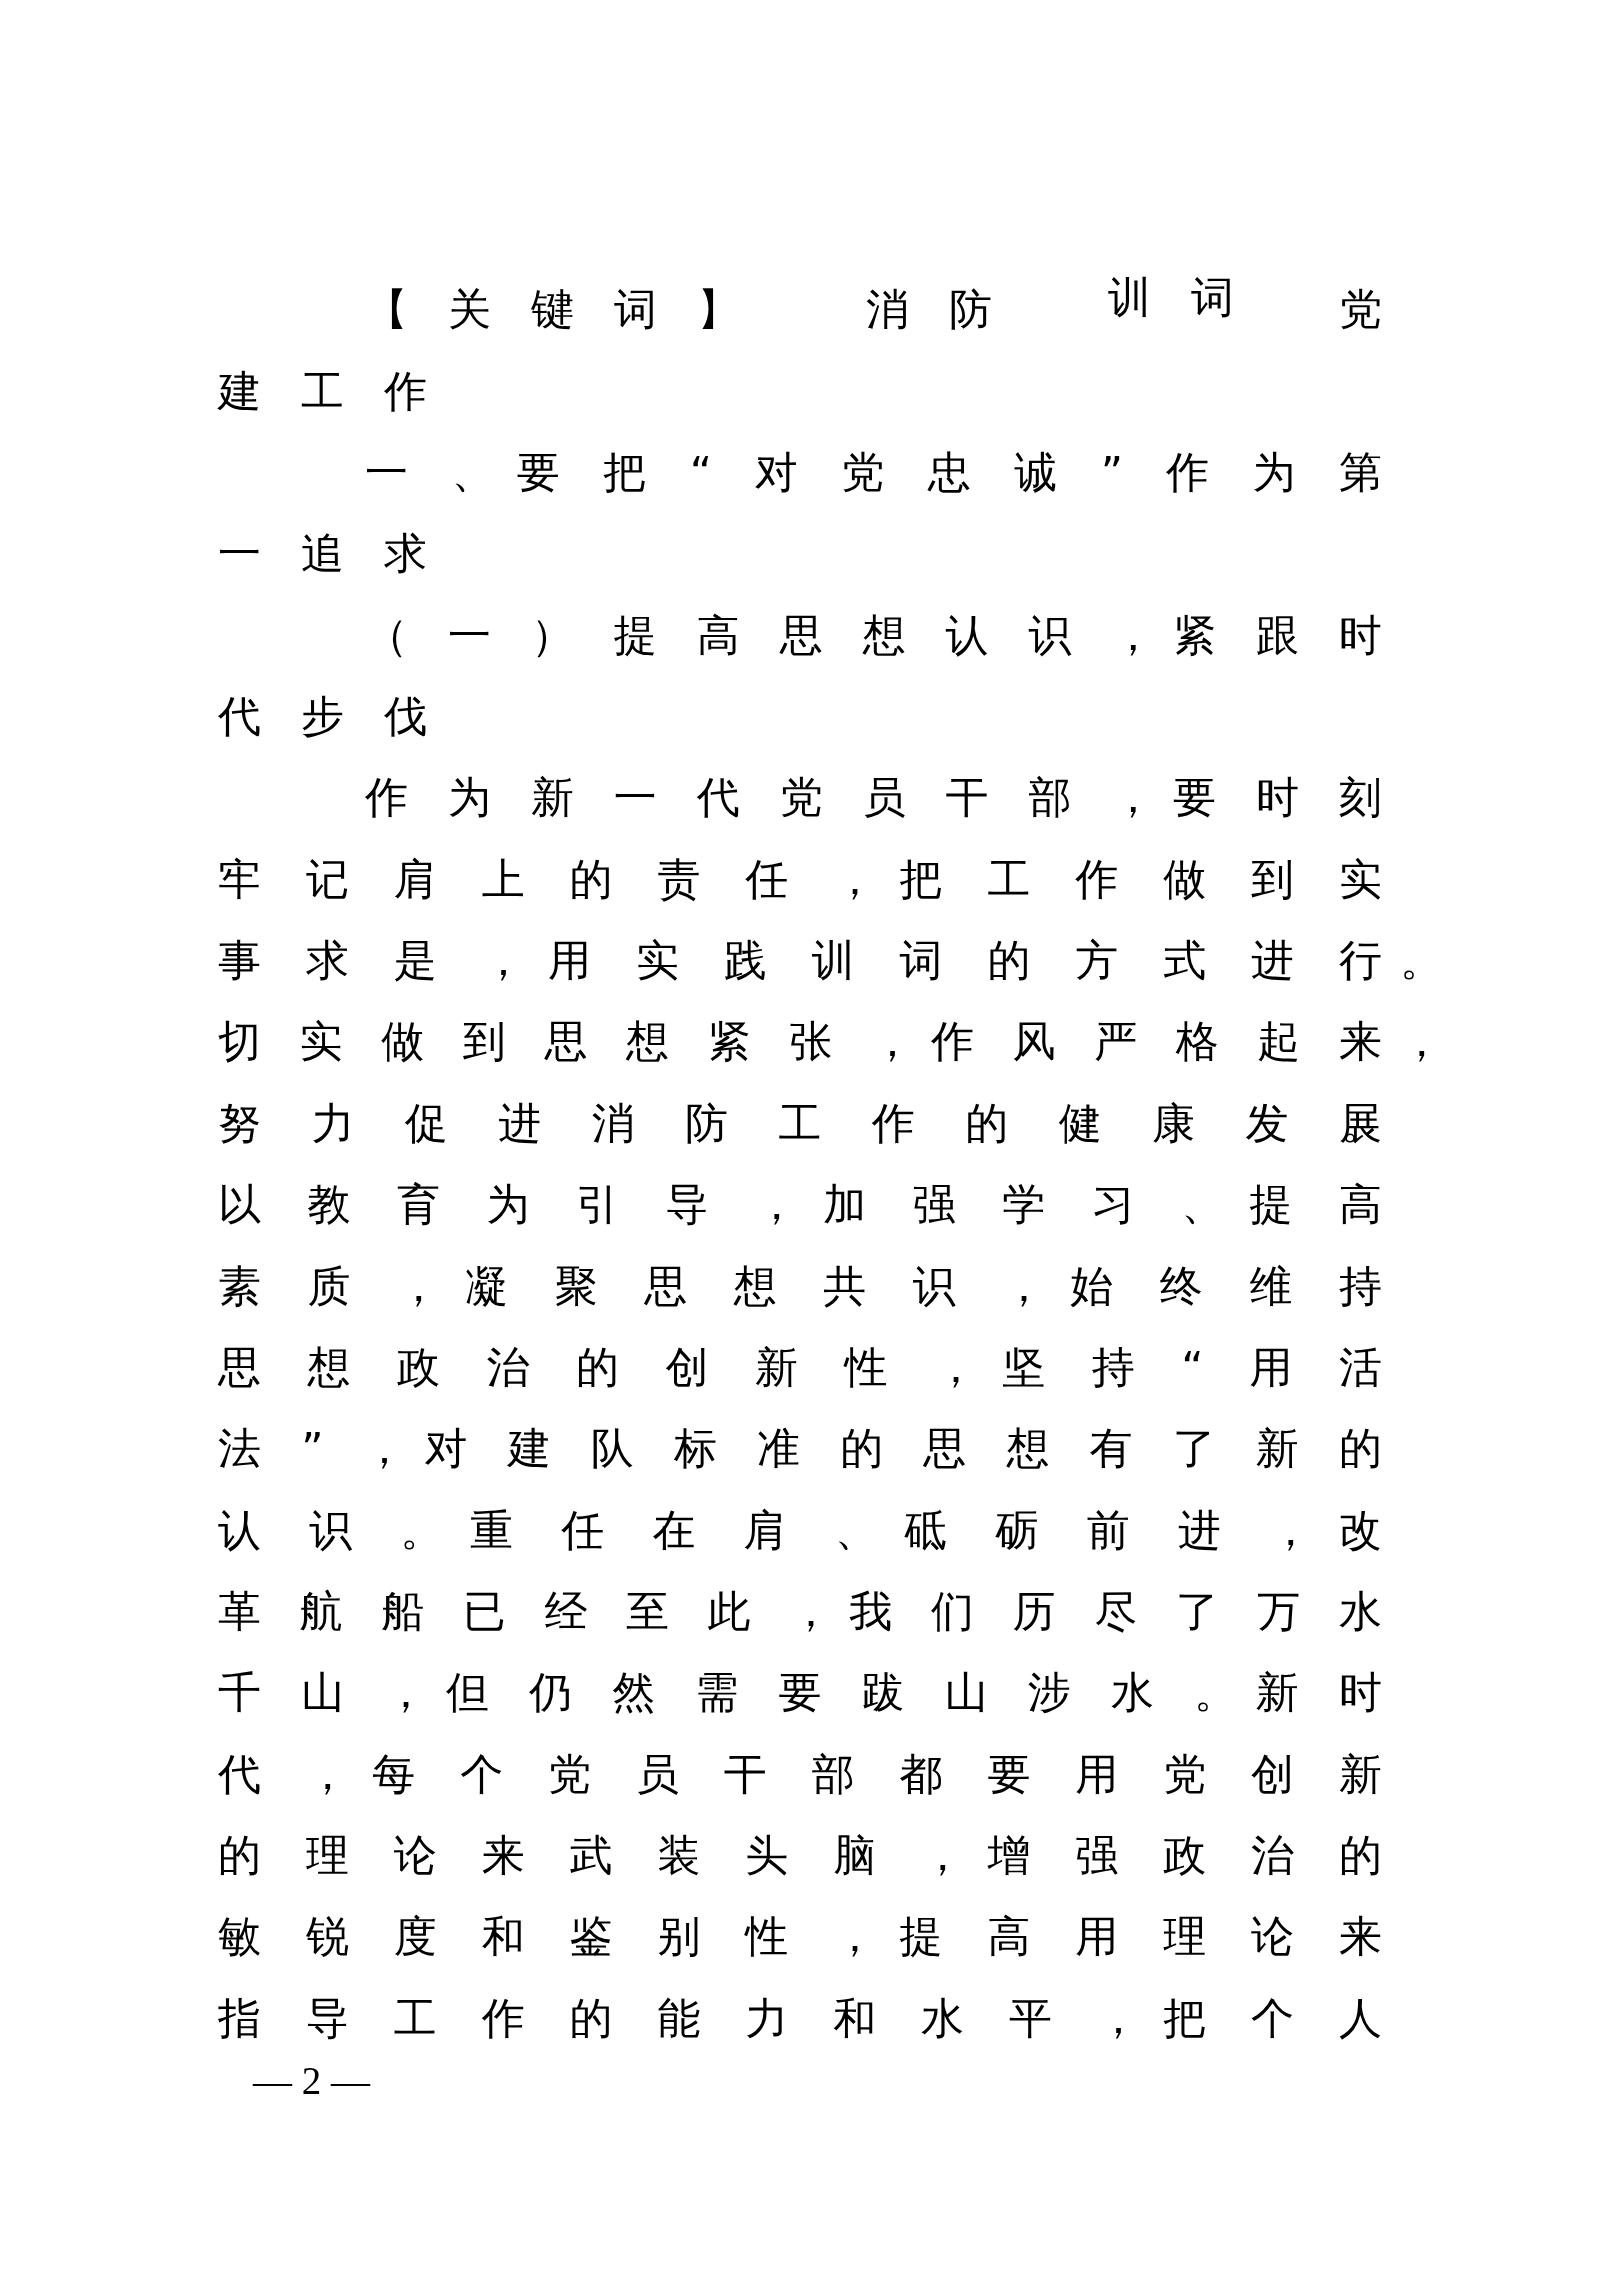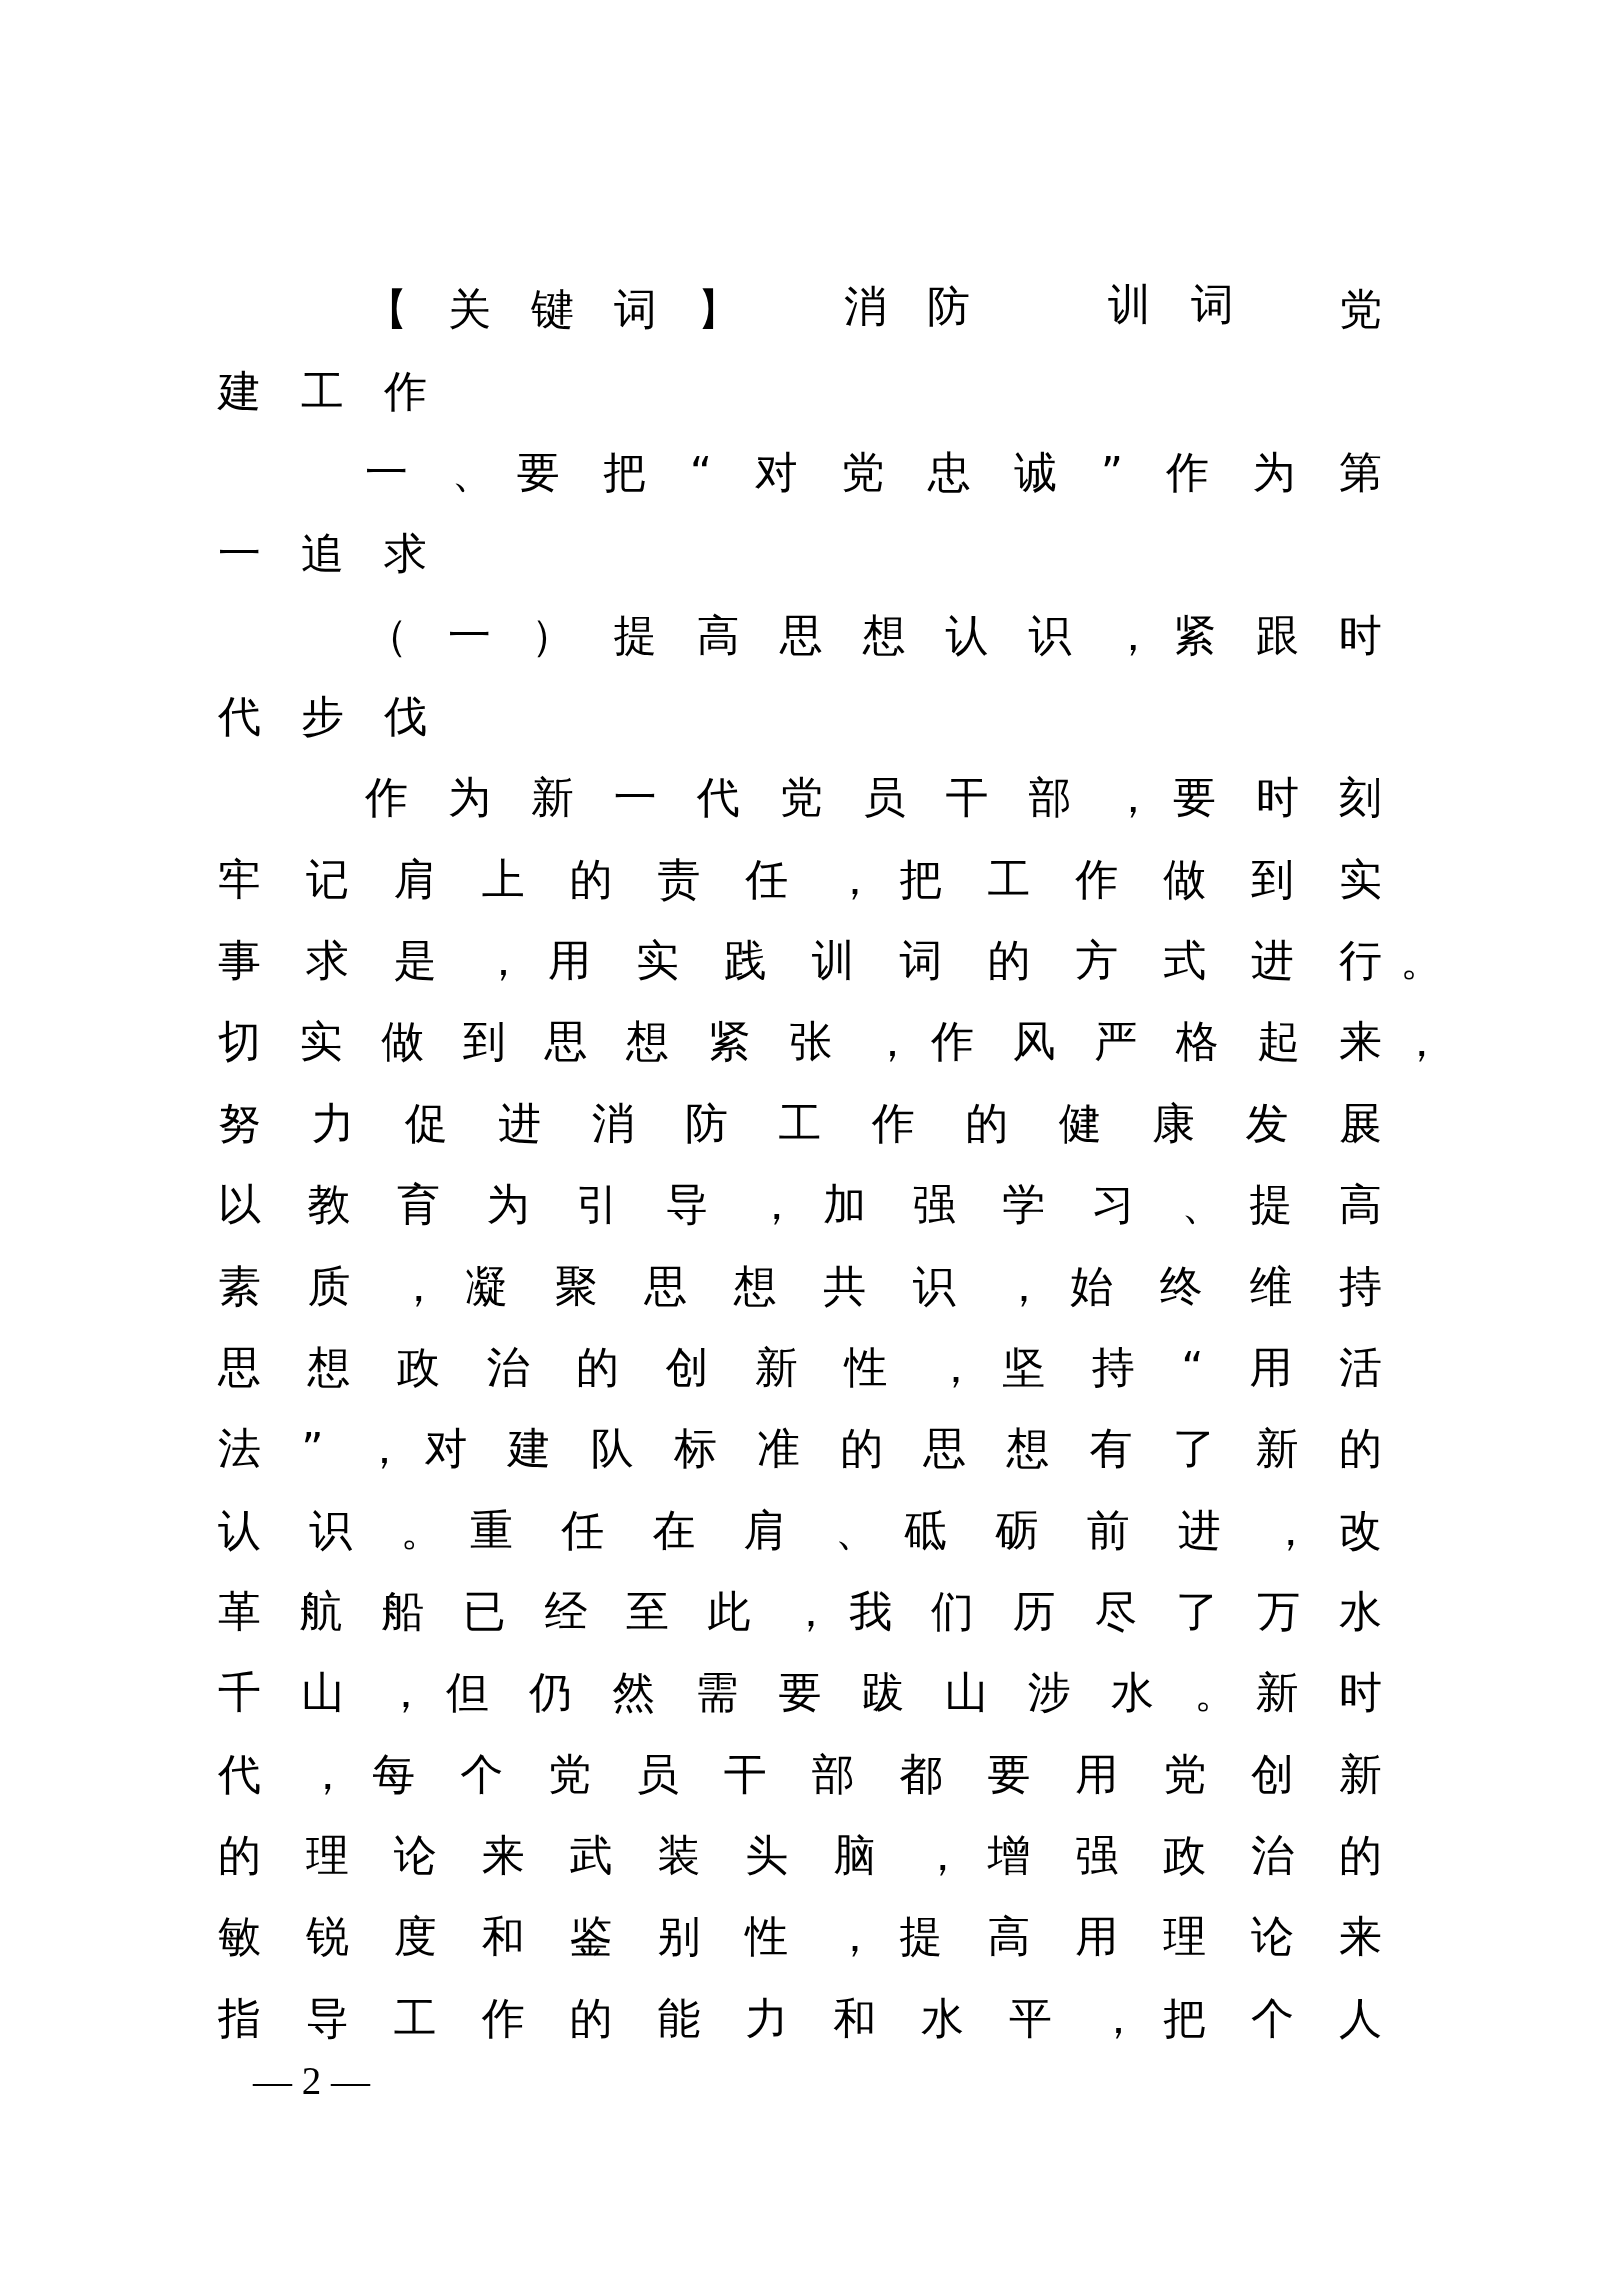--- a/index.html
+++ b/index.html
@@ -21,24 +21,24 @@
              font-size: 39px; line-height: 49px; white-space: pre; color: #000; }
 </style>
 </head>
 <body>
 
 <div class="page">
 
   <div class="kw" style="left:365px; top:280px;">
     <span><span class="g" style="margin-right: 40px;">【</span><span class="g" style="margin-right: 40px;">关</span><span class="g" style="margin-right: 40px;">键</span><span class="g" style="margin-right: 40px;">词</span><span class="g">】</span></span>
   </div>
-  <div class="kw" style="left:844px; top:280px;font-family:Liberation Mono, monospace;">
+  <div class="kw" style="left:866px; top:280px;">
     <span><span class="g" style="margin-right: 40px;">消</span><span class="g">防</span></span>
   </div>
-  <div class="kw" style="left:1108px; top:275px;">
+  <div class="kw" style="left:1108px; top:268px;">
     <span><span class="g" style="margin-right: 40px;">训</span><span class="g">词</span></span>
   </div>
   <div class="kw" style="left:1339px; top:280px;">
     <span><span class="g">党</span></span>
   </div>
   <div class="line short" style="top:362px;">
       <span class="g">建</span>
       <span class="g">工</span>
       <span class="g">作</span>
     </div>

